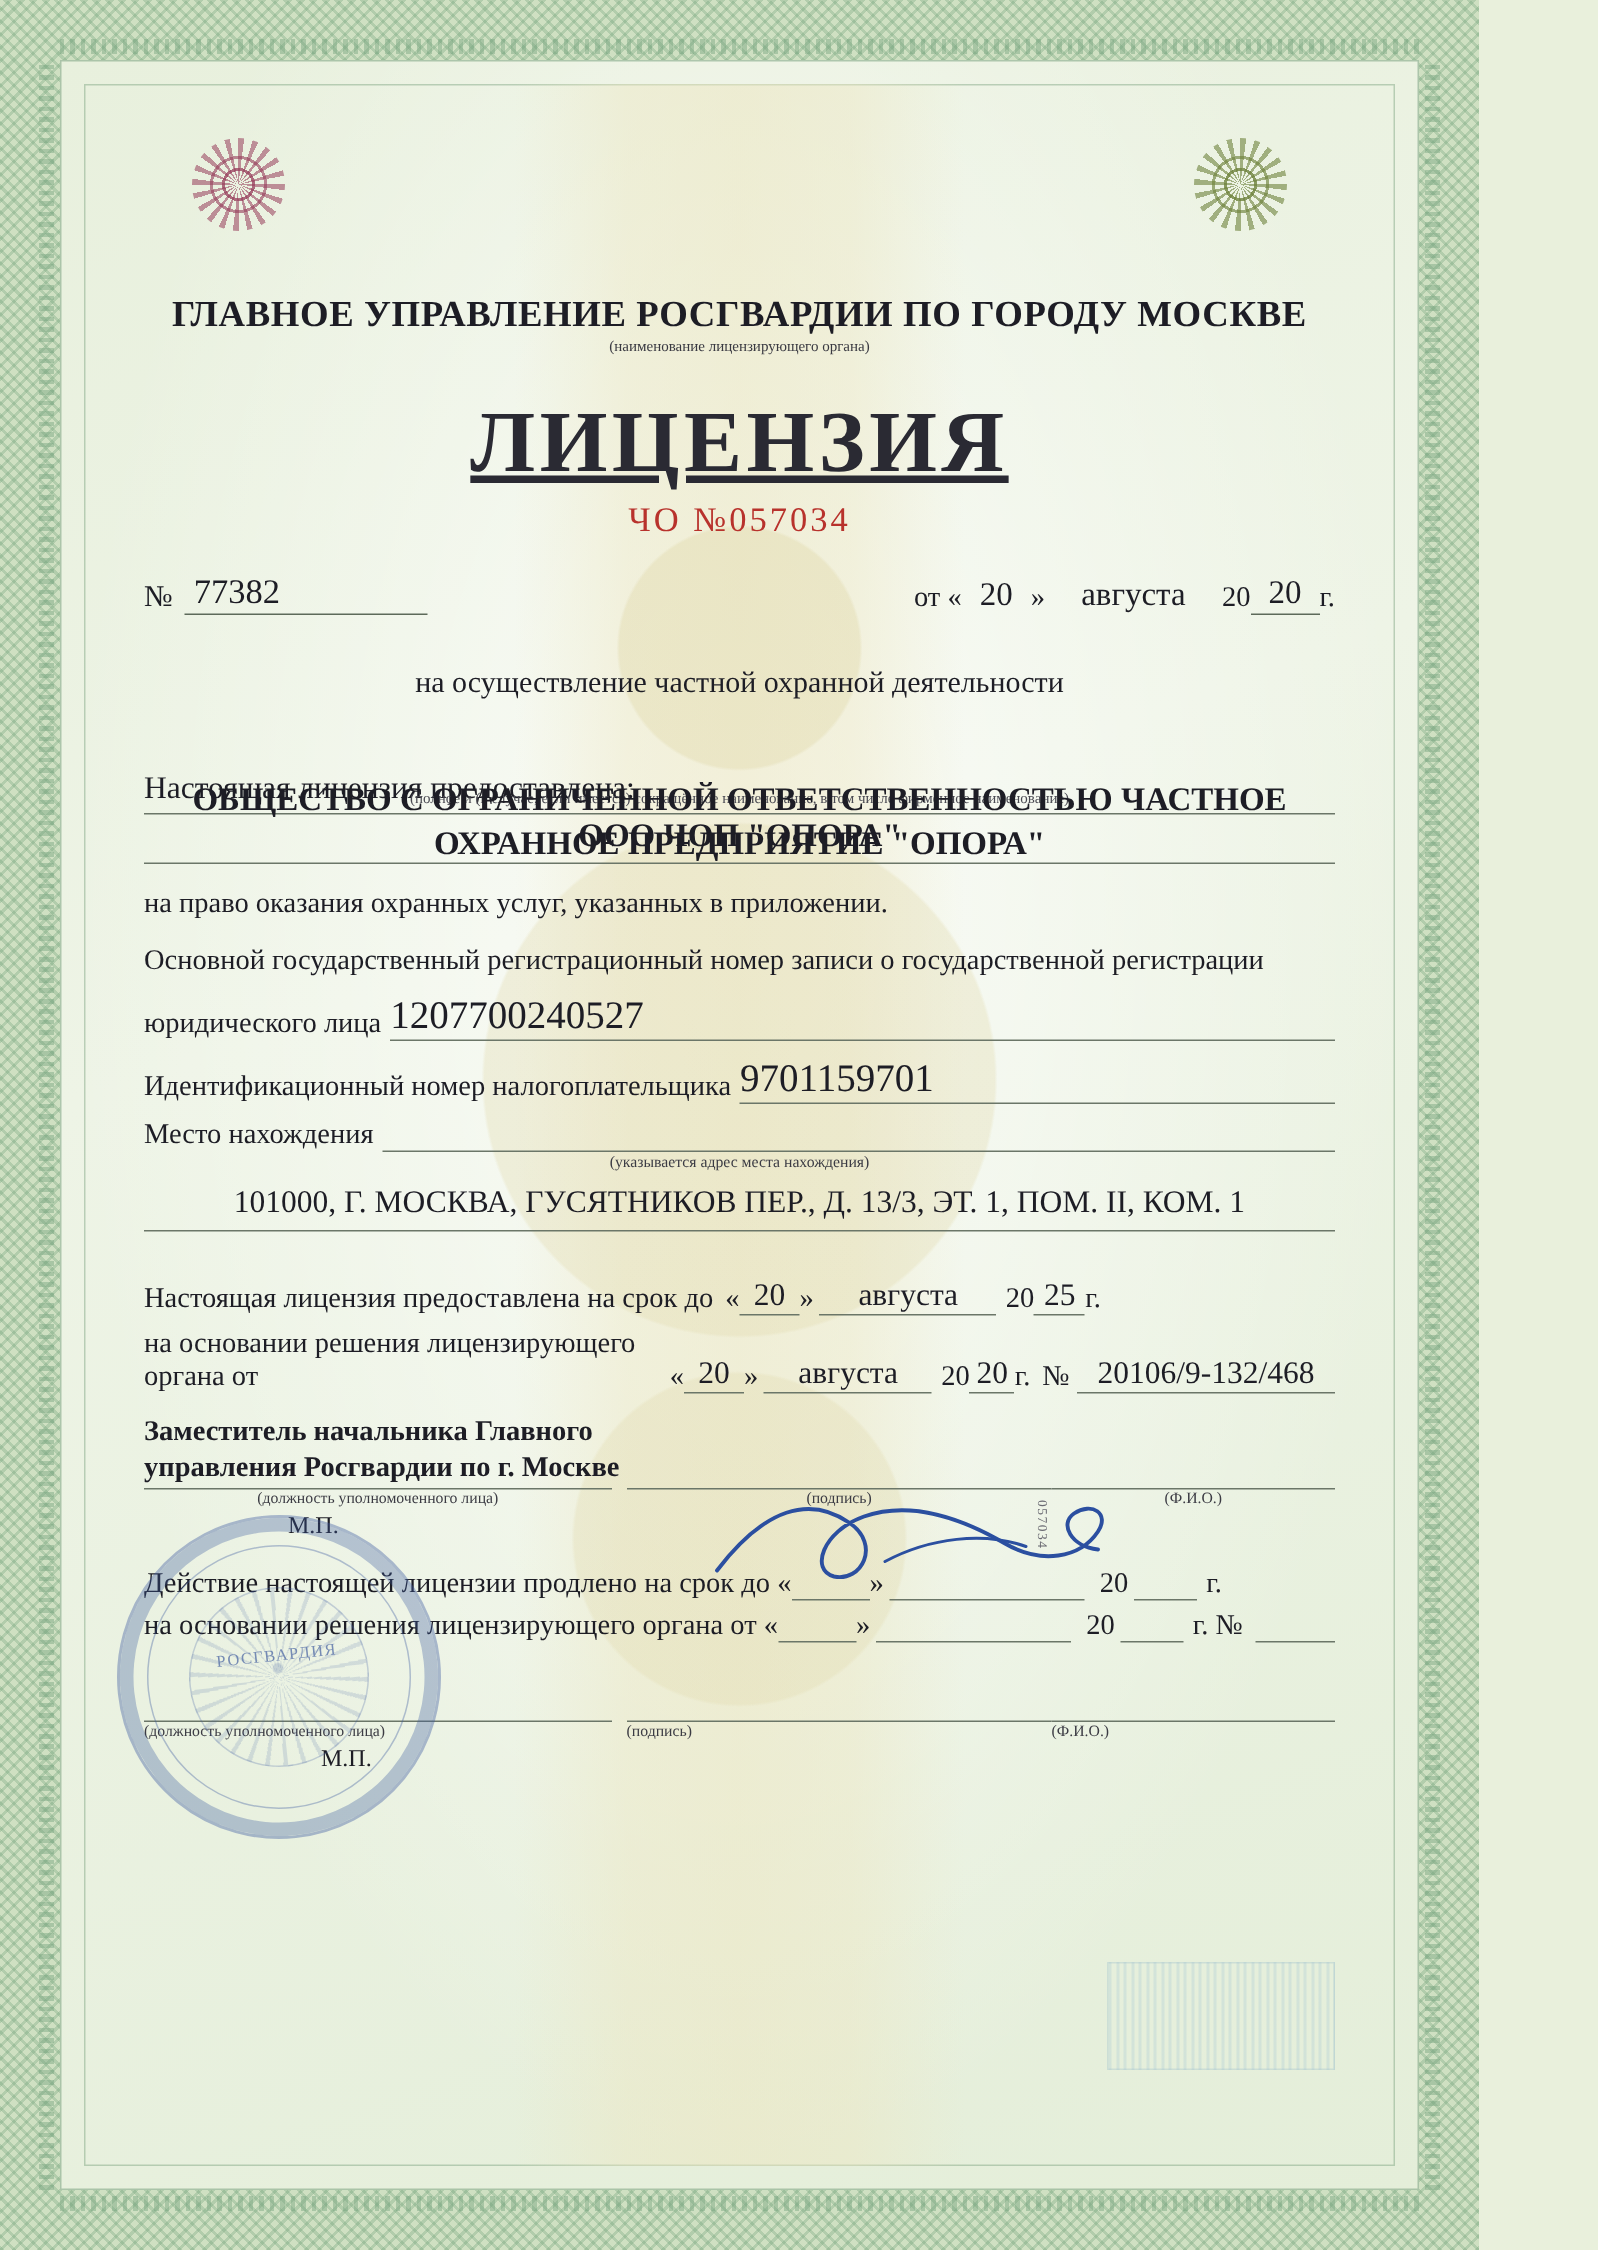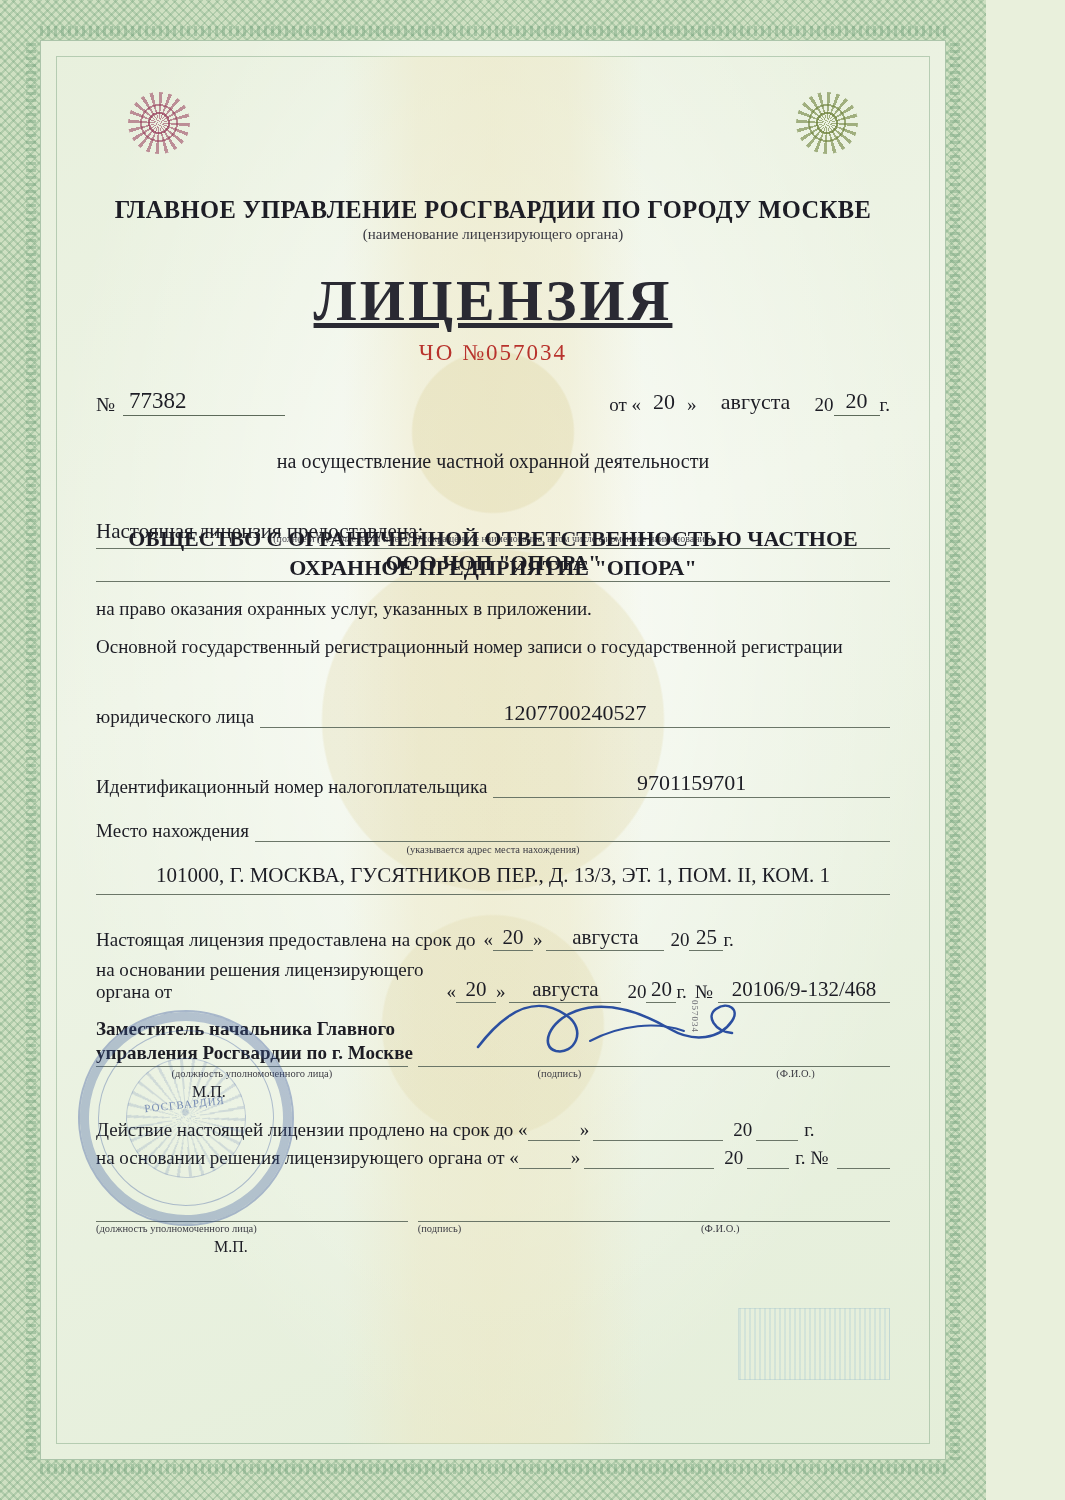--- a/index.html
+++ b/index.html
@@ -97,21 +97,21 @@
   }
   .org-title{
     text-align:center;
     font-weight:bold;
     font-size:24.5px;
     letter-spacing:.4px;
     white-space:nowrap;
   }
   .caption{
     text-align:center;
-    font-size:15px;
+    font-size:10px;
     color:#3a3a42;
     margin-top:2px;
   }
   .doc-title{
     text-align:center;
     font-weight:bold;
     font-size:58px;
     letter-spacing:3px;
     margin-top:24px;
     color:#2a2a33;
@@ -173,21 +173,21 @@
   .rule{border-bottom:1px solid #6b7668;height:1px;margin-top:4px;}
   .para{
     font-size:19px;margin-top:16px;
   }
   .field-row{
     display:flex;align-items:flex-end;margin-top:10px;font-size:19px;
   }
   .field-row .lbl{white-space:nowrap;}
   .field-row .val{
     flex:1;border-bottom:1px solid #6b7668;
-    text-align:center;font-size:22px;padding-bottom:1px;margin-left:6px;margin-top:32px;
+    text-align:left;font-size:26px;padding-bottom:1px;margin-left:6px;
   }
   .addr-caption{
     text-align:center;font-size:10.5px;color:#3c3c44;margin-top:2px;
   }
   .addr-value{
     text-align:center;font-size:21px;margin-top:8px;
   }
   .addr-rule{border-bottom:1px solid #6b7668;height:1px;margin-top:5px;}
   .term-row{
     display:flex;align-items:flex-end;font-size:19px;margin-top:30px;

